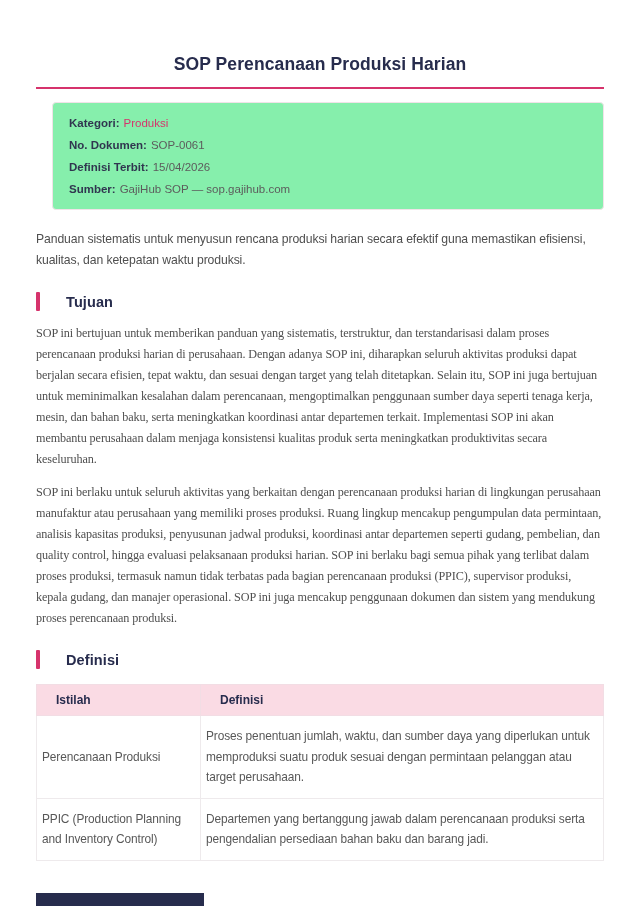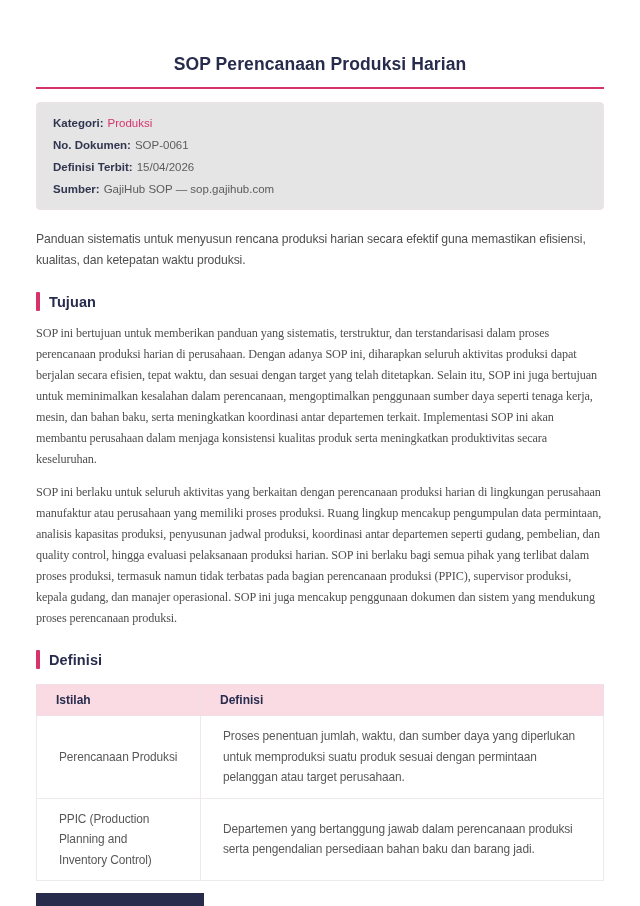--- a/index.html
+++ b/index.html
@@ -13,57 +13,58 @@
 
   .doc-title{
     margin:0;text-align:center;
     font-size:17.5px;font-weight:700;color:#272c4d;
     letter-spacing:.1px;
   }
   .title-rule{height:2px;background:#d6336c;margin-top:12px;}
 
   .meta-card{
     margin-top:13px;
-    background:#e5e5e5;
+    background:#86efac;
     border:1px solid #f0e3e8;
     border-radius:4px;
     padding:9px 16px;
+    margin-left:16px;
   }
   .meta-row{font-size:11.5px;line-height:22px;white-space:nowrap;}
   .meta-label{font-weight:700;color:#30364f;}
   .meta-value{color:#5c5c5c;margin-left:4px;}
   .meta-value.pink{color:#d6336c;}
 
   p.body{
     margin:19px 0 0 0;
     font-size:12.2px;line-height:21px;color:#4f4f4f;
     letter-spacing:-0.1px;
   }
   p.after-heading{margin-top:12px;font-family:Liberation Serif, serif;}
 
   .section-heading{
-    display:flex;align-items:center;gap:9px;
+    display:flex;align-items:center;gap:26px;
     margin:21px 0 0 0;
   }
   .accent-bar{width:4px;height:19px;background:#d6336c;border-radius:1px;flex:0 0 auto;}
   .heading-text{font-size:14.5px;font-weight:700;color:#272c4d;letter-spacing:.1px;}
 
   table.def-table{
     width:100%;border-collapse:collapse;margin-top:15px;
     table-layout:fixed;
   }
   table.def-table col.c1{width:164px;}
   table.def-table th{
     background:#fadbe4;color:#272c4d;
     font-size:12px;font-weight:700;text-align:left;
     padding:8px 19px;border:1px solid #f2dde4;
   }
   table.def-table td{
     font-size:11.9px;color:#585858;line-height:20.5px;
-    padding:10px 22px;border:1px solid #eeeae c;
+    padding:10px 5px;border:1px solid #eeeae c;
     border:1px solid #eeeaec;
     vertical-align:middle;letter-spacing:-0.1px;
   }
 
   .cutoff-bar{
     position:absolute;left:36px;bottom:0;
     width:168px;height:13px;background:#272c4d;
   }
 </style>
 </head>

